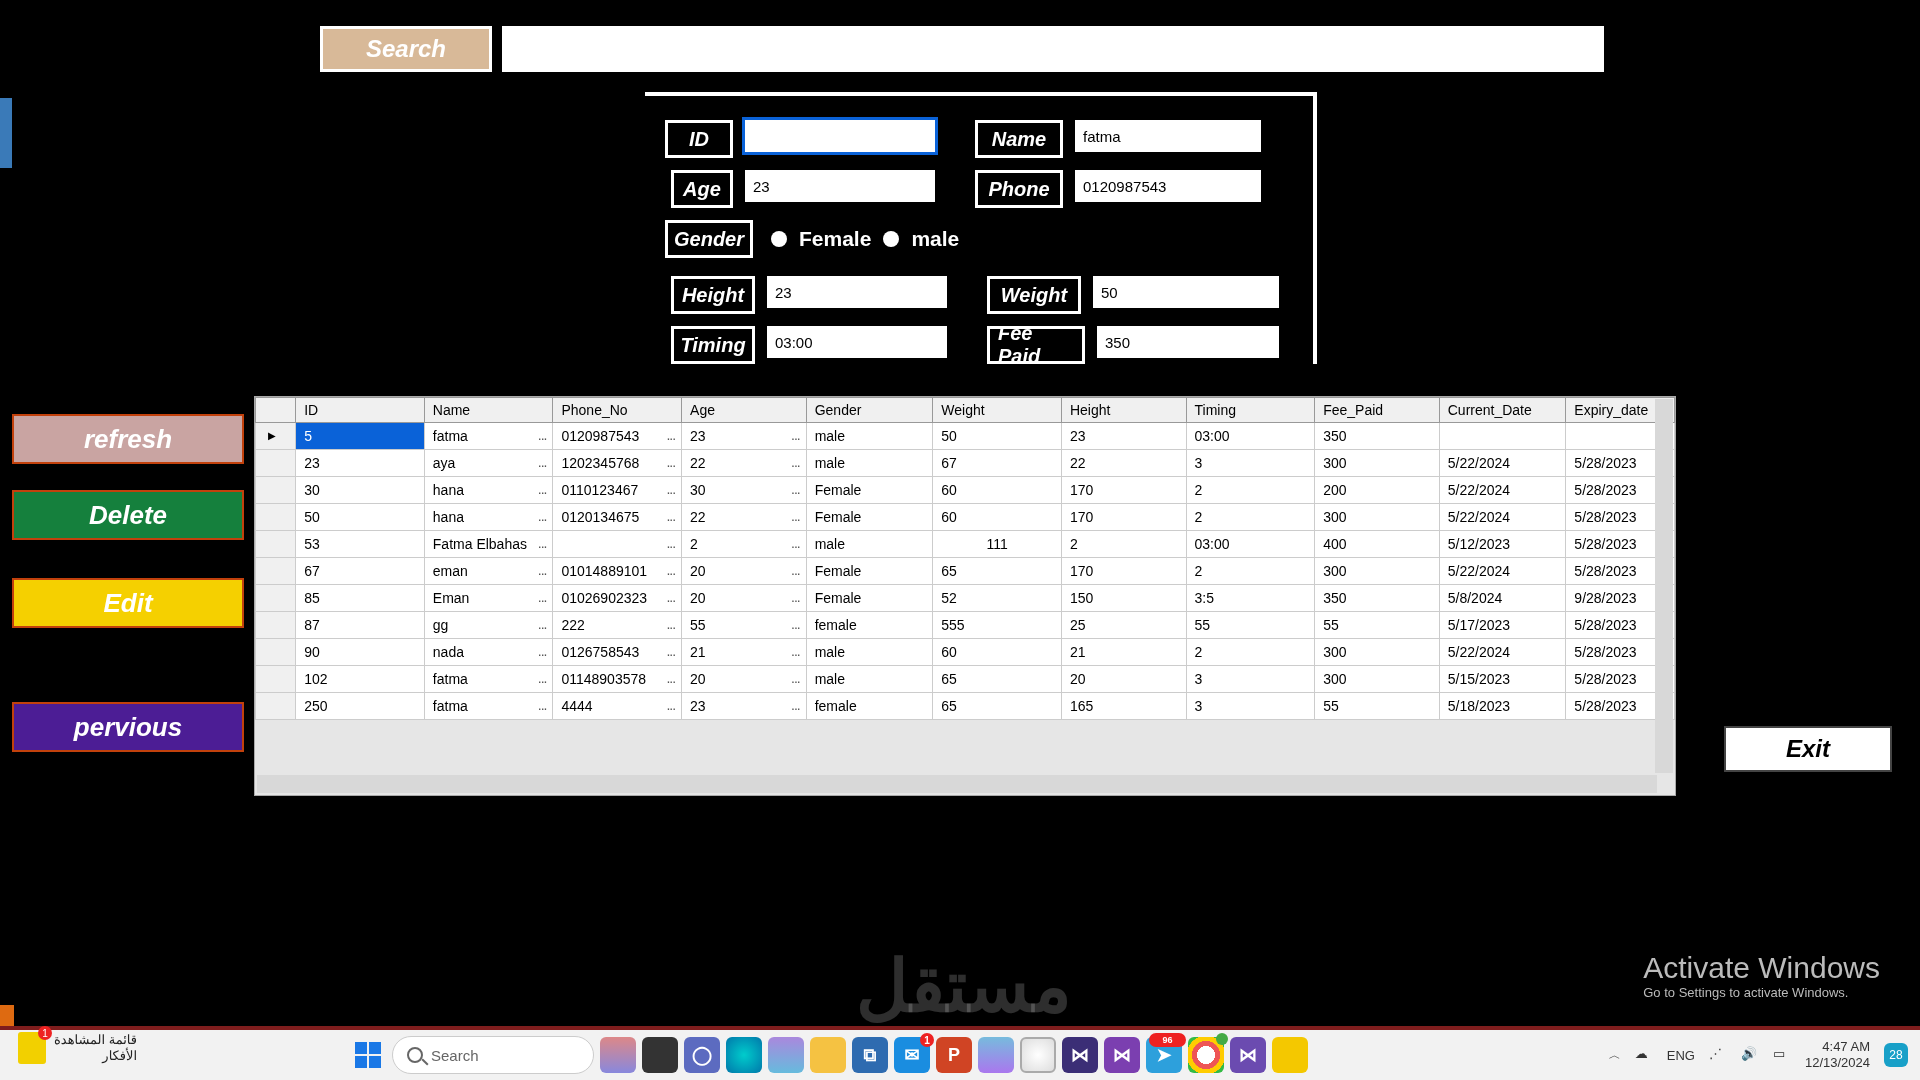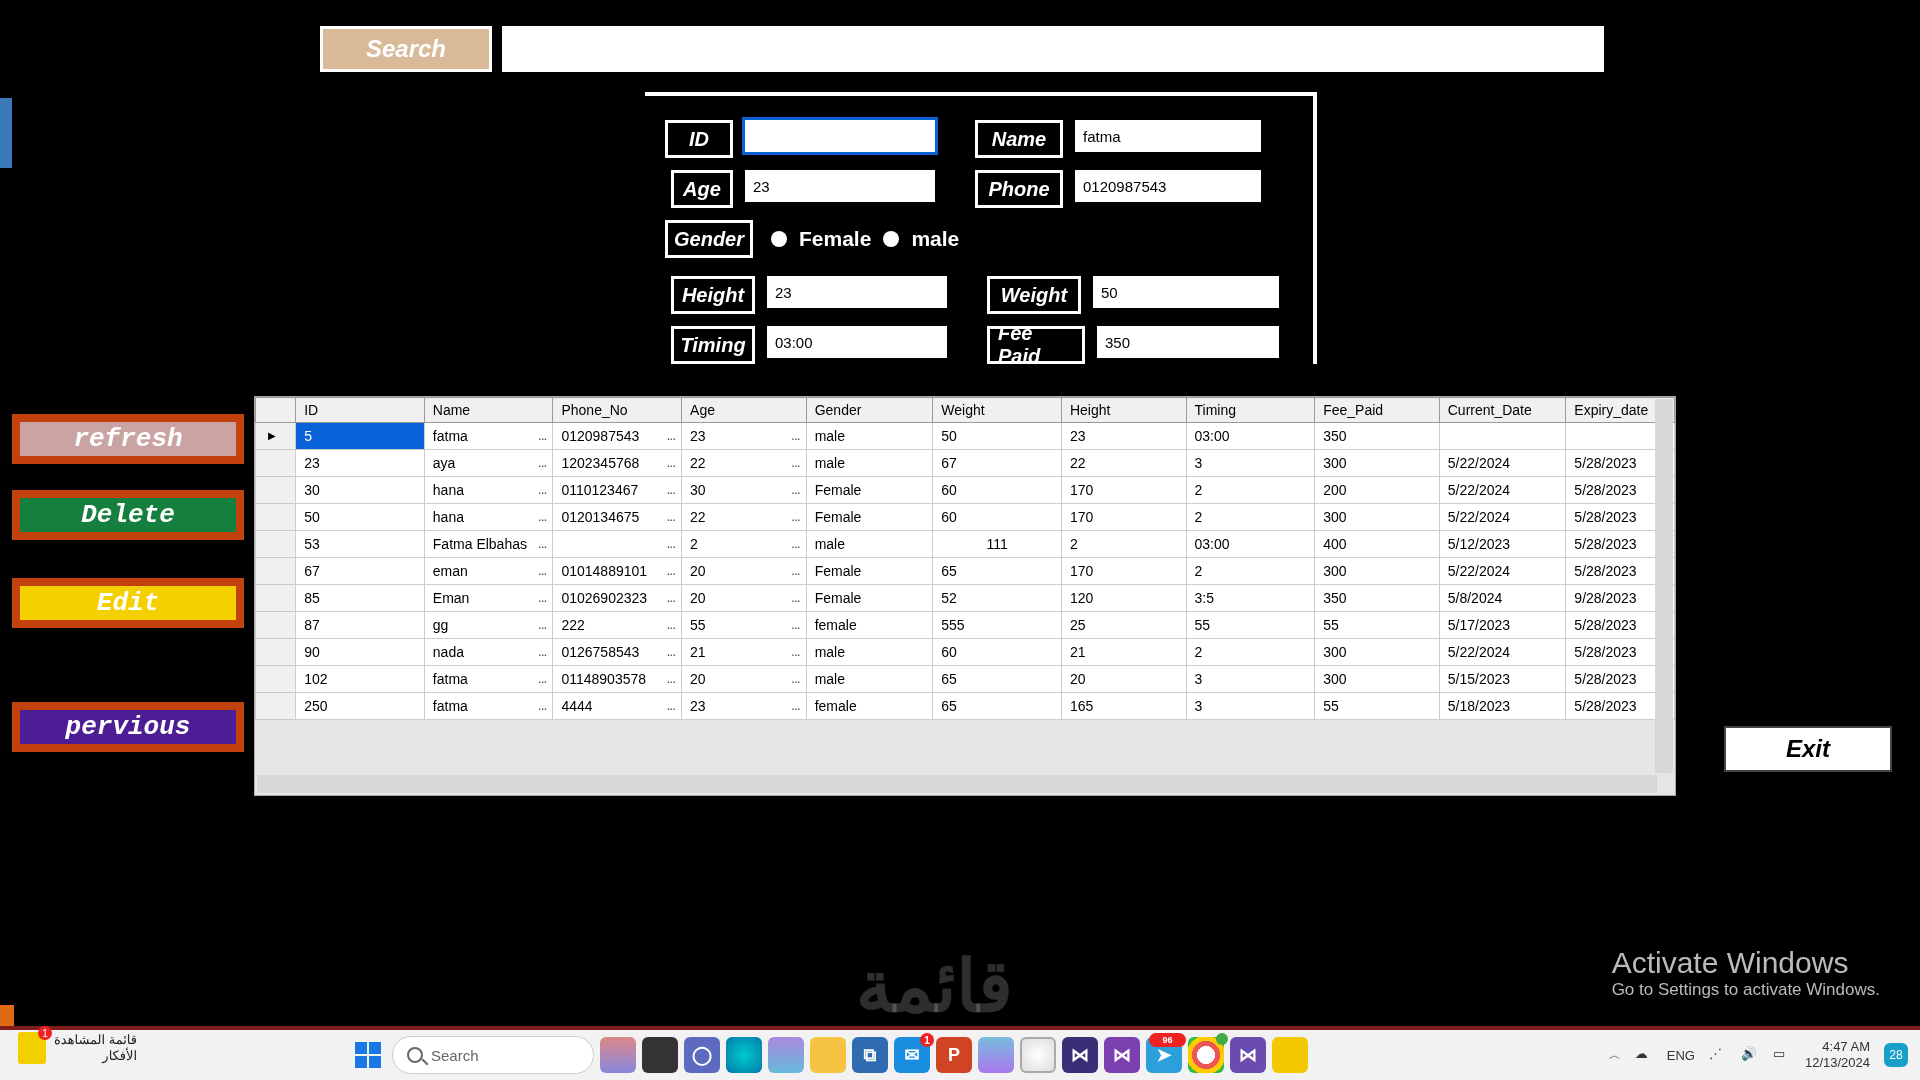--- a/index.html
+++ b/index.html
@@ -35,23 +35,23 @@
 .form-input {
   background:#fff; border:none; height:32px; font-size:15px; padding:4px 8px;
 }
 .form-input.w190 { width:190px; }
 .form-input.w186 { width:186px; }
 .gender-group { display:flex; align-items:center; gap:12px; color:#fff; font-size:21px; font-weight:700; }
 .radio-circ { width:16px; height:16px; border-radius:50%; background:#fff; display:inline-block; }
 
 
 .side-btn {
-  position:absolute; left:12px; width:232px; height:50px; border:8px solid #c2410c;
+  position:absolute; left:12px; width:232px; height:50px; border:2px solid #c2410c;
   color:#fff; font-size:26px; font-weight:700; font-style:italic;
-  display:flex; align-items:center; justify-content:center; cursor:pointer;font-family:Liberation Mono, monospace;
+  display:flex; align-items:center; justify-content:center; cursor:pointer;
 }
 .refresh-btn { top:414px; background:#c9a4a2; }
 .delete-btn  { top:490px; background:#15803d; }
 .edit-btn    { top:578px; background:#f5d000; }
 .previous-btn{ top:702px; background:#4c1d95;text-align:center; }
 
 .exit-btn {
   position:absolute; left:1724px; top:726px; width:168px; height:46px;
   background:#fff; border:2px solid #444; color:#000; font-size:24px; font-weight:700;
   font-style:italic; display:flex; align-items:center; justify-content:center; cursor:pointer;
@@ -74,21 +74,21 @@
 .ell { position:absolute; right:6px; top:4px; color:#555; letter-spacing:-1px; }
 .grid-scroll { position:absolute; right:2px; top:2px; width:18px; bottom:22px; background:#d8d8d8; }
 .grid-hscroll { position:absolute; left:2px; right:18px; bottom:2px; height:18px; background:#d8d8d8; }
 
 
 .watermark { position:absolute; left:856px; top:944px; color:rgba(255,255,255,.18); font-size:72px; font-weight:700; letter-spacing:2px; }
 
 
 .activate { position:absolute; right:40px; bottom:80px; color:#bbb; text-align:left; }
 .activate .line1 { font-size:30px; font-weight:300; }
-.activate .line2 { font-size:17px; }
+.activate .line2 { font-size:13px; }
 
 
 .taskbar {
   position:absolute; left:0; right:0; bottom:0; height:54px; background:#f2f2f2;
   display:flex; align-items:center; border-top:4px solid #7f1d1d;
 }
 .tb-left { position:absolute; left:18px; top:2px; display:flex; align-items:center; gap:8px; }
 .thumb { width:28px; height:32px; background:#f2d000; border-radius:3px; position:relative; }
 .thumb::after { content:"1"; position:absolute; right:-6px; top:-6px; width:14px; height:14px; background:#e22; color:#fff; font-size:10px; border-radius:50%; display:flex; align-items:center; justify-content:center; }
 .tb-text { font-size:13px; color:#222; direction:rtl; line-height:1.2; }
@@ -287,21 +287,21 @@
           <td>5/28/2023</td>
         </tr>
         <tr>
           <td class="rowhdr"></td>
           <td>85</td>
           <td>Eman<span class="ell">...</span></td>
           <td>01026902323<span class="ell">...</span></td>
           <td>20<span class="ell">...</span></td>
           <td>Female</td>
           <td>52</td>
-          <td>120</td>
+          <td>150</td>
           <td>3:5</td>
           <td>350</td>
           <td>5/8/2024</td>
           <td>9/28/2023</td>
         </tr>
         <tr>
           <td class="rowhdr"></td>
           <td>87</td>
           <td>gg<span class="ell">...</span></td>
           <td>222<span class="ell">...</span></td>
@@ -357,21 +357,21 @@
           <td>5/28/2023</td>
         </tr>
       </tbody>
   </table>
   <div class="grid-scroll"></div>
   <div class="grid-hscroll"></div>
 </div>
 
 <div class="exit-btn">Exit</div>
 
-<div class="watermark">قائمة</div>
+<div class="watermark">مستقل</div>
 
 <div class="activate">
   <div class="line1">Activate Windows</div>
   <div class="line2">Go to Settings to activate Windows.</div>
 </div>
 
 <div class="taskbar">
   <div class="tb-left">
     <div class="thumb"></div>
     <div class="tb-text">

